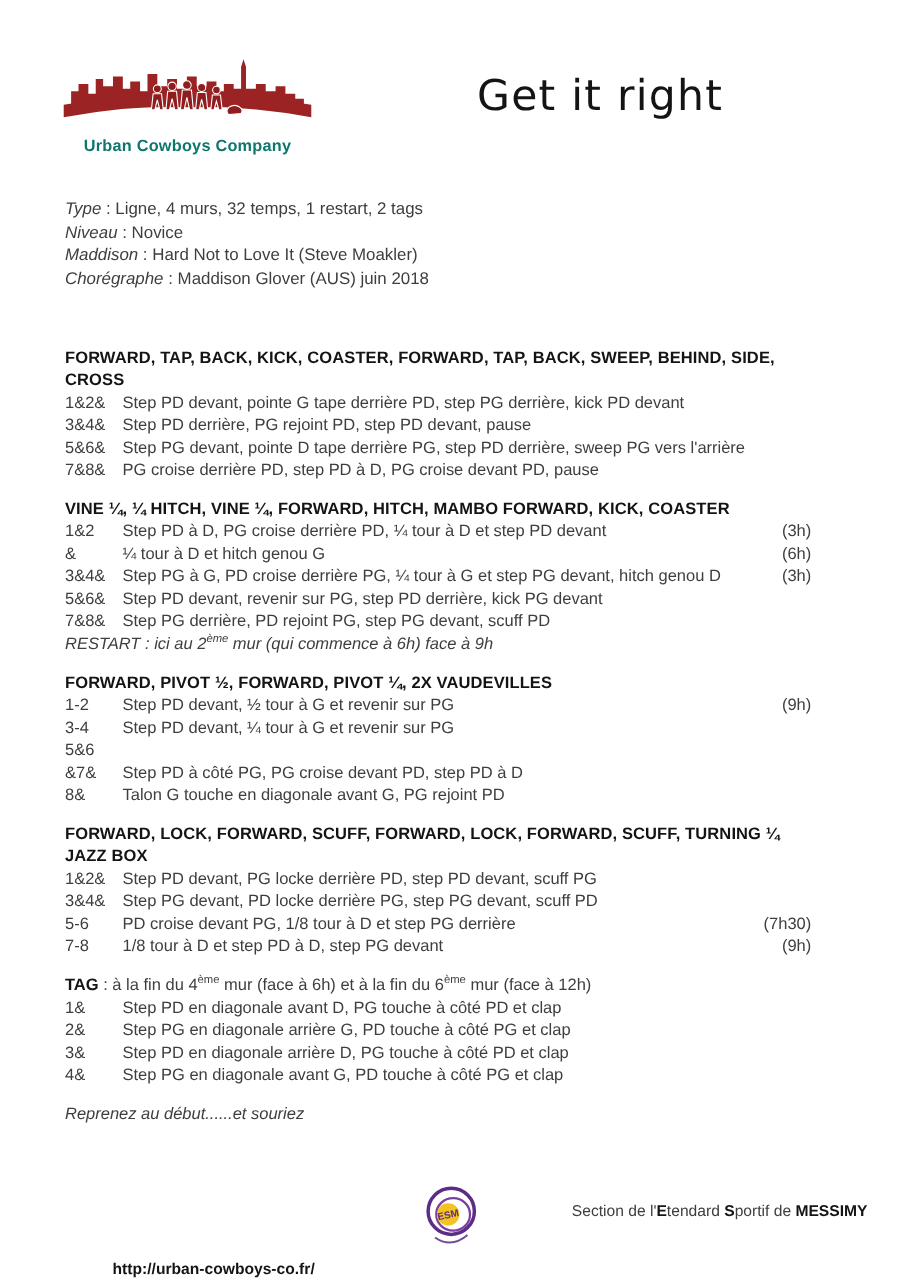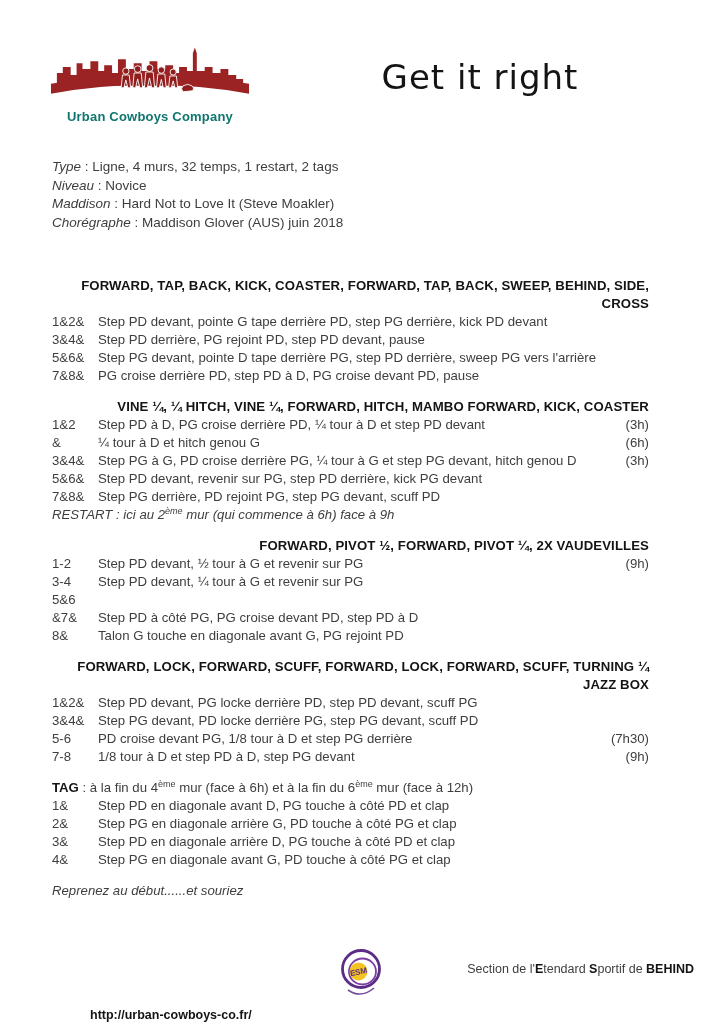--- a/index.html
+++ b/index.html
@@ -19,21 +19,21 @@
     font-family:"DejaVu Sans",sans-serif;letter-spacing:1px;
   }
 
   
   .meta{position:absolute;left:52px;top:158px;font-size:13.5px;line-height:18.7px;color:#3e3e3e;}
   .meta .label{font-style:italic;}
 
   
   .content{position:absolute;left:52px;top:277px;width:597px;font-size:13.2px;line-height:18px;color:#3e3e3e;}
   .section{margin-bottom:13px;}
-  .section-title{font-weight:bold;color:#141414;letter-spacing:.1px;text-align:right;}
+  .section-title{font-weight:bold;color:#141414;letter-spacing:.1px;}
   .row{display:flex;}
   .row .c{width:46px;flex:none;}
   .row .t{flex:1;padding-right:4px;}
   .row .d{flex:none;min-width:46px;text-align:right;}
   .note{font-style:italic;}
   sup{font-size:9px;line-height:0;}
   .tag-head .tag-label{font-weight:bold;color:#141414;}
   .closing{font-style:italic;}
 
   
@@ -225,15 +225,15 @@
   <div class="footer-url">http://urban-cowboys-co.fr/</div>
 
   <svg class="esm" viewBox="0 0 46 58" aria-hidden="true">
     <ellipse cx="23" cy="24" rx="18.5" ry="18.5" fill="none" stroke="#5c2d87" stroke-width="2.8"></ellipse>
     <ellipse cx="24.5" cy="26.5" rx="13.5" ry="13" fill="none" stroke="#7a3fa0" stroke-width="1.8"></ellipse>
     <circle cx="20.5" cy="26.5" r="9" fill="#f3c322"></circle>
     <text x="20.5" y="29.5" font-size="8" font-weight="bold" fill="#5c2d87" text-anchor="middle" font-family="Liberation Sans, sans-serif" transform="rotate(-12 20.5 26.5)">ESM</text>
     <path d="M10 45 Q23 54 36 43" stroke="#5c2d87" stroke-width="1.6" fill="none" opacity="0.85"></path>
   </svg>
 
-  <div class="footer-right"><span>Section de l'</span><b>E</b><span>tendard </span><b>S</b><span>portif de </span><b>BEHIND</b></div>
+  <div class="footer-right"><span>Section de l'</span><b>E</b><span>tendard </span><b>S</b><span>portif de </span><b>MESSIMY</b></div>
 
 </div>
 
 </body></html>

